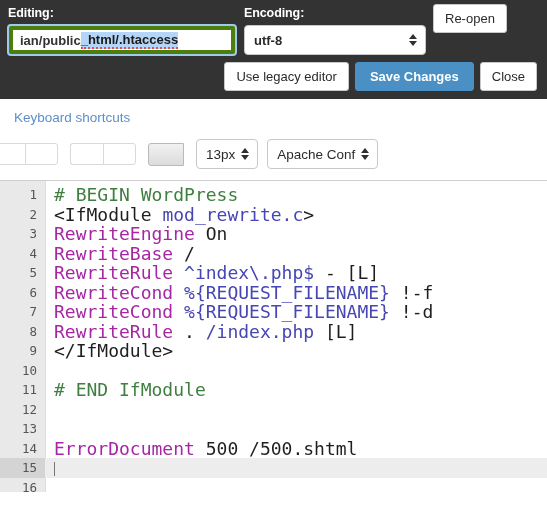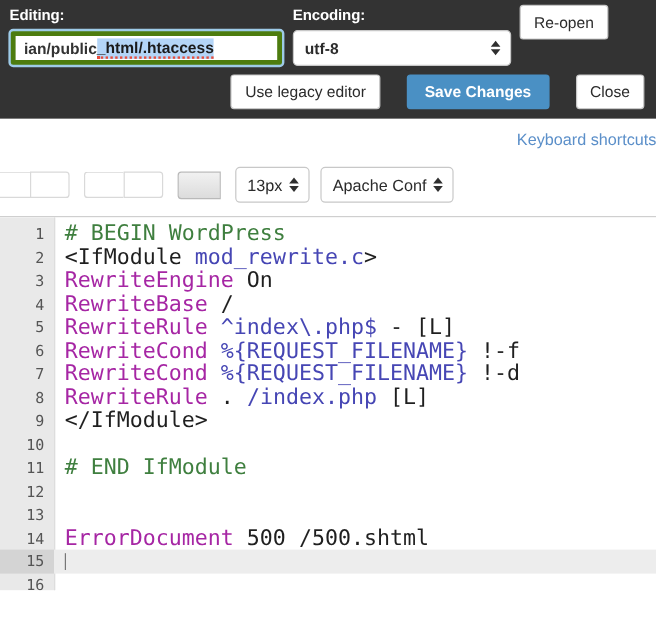--- a/index.html
+++ b/index.html
@@ -129,30 +129,29 @@
     color: #ffffff;
     font-weight: bold;
     padding: 0 14px;
   }
   .btn-reopen { margin-left: 7px; }
 
   .hdr-row2 {
     display: flex;
     justify-content: flex-end;
     align-items: flex-start;
-    gap: 22px;
+    gap: 6px;
     margin-top: 7px;
     padding-right: 2px;
   }
 
   
   .light-area {
     background: #ffffff;
     padding: 0 0 0 0;
-    text-align: right;
   }
   .kb-link-row { padding: 9px 0 0 14px; }
   .kb-link {
     color: #5b8fc9;
     font-size: 13.5px;
     text-decoration: none;
     cursor: pointer;
   }
 
   .toolbar {

